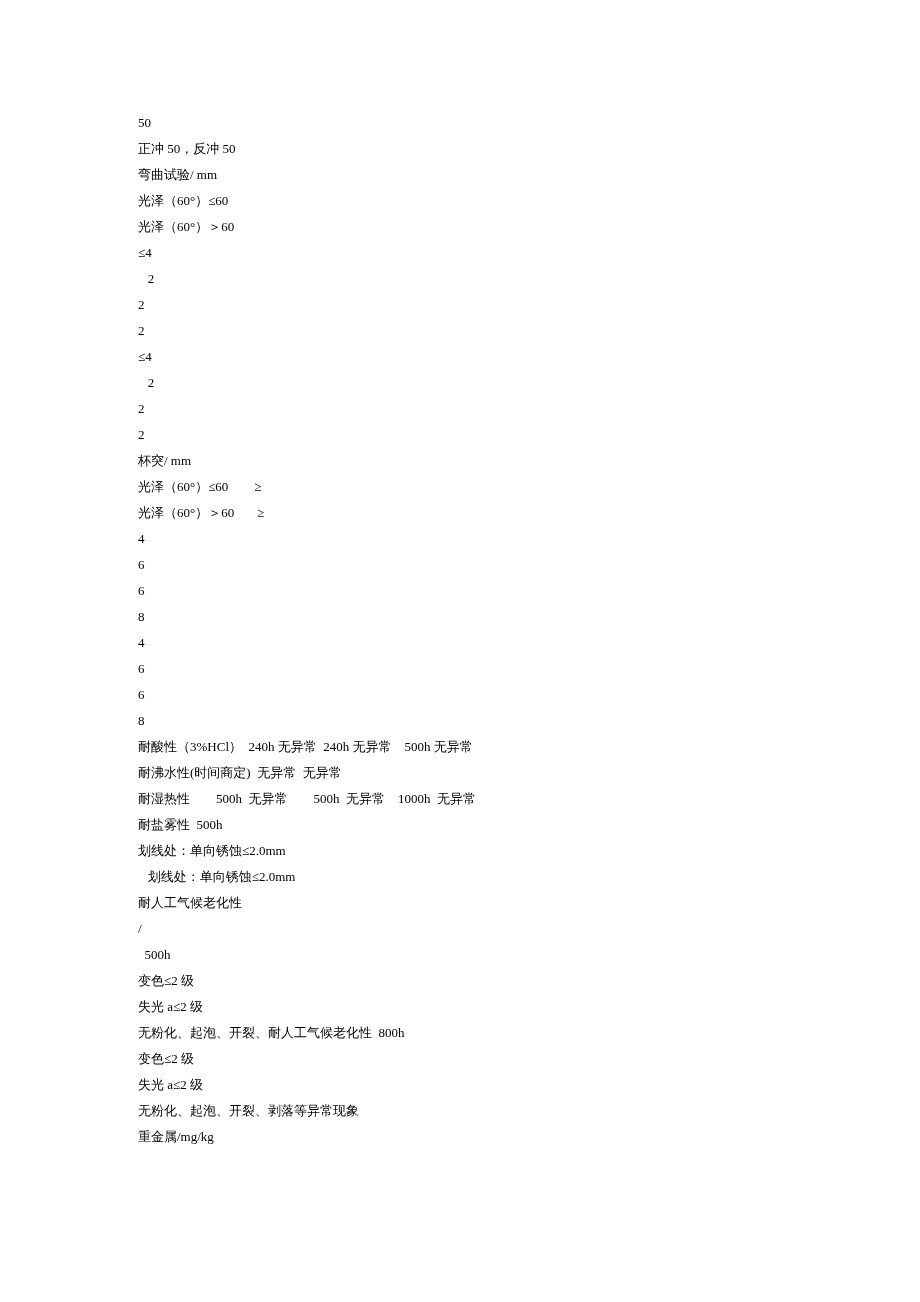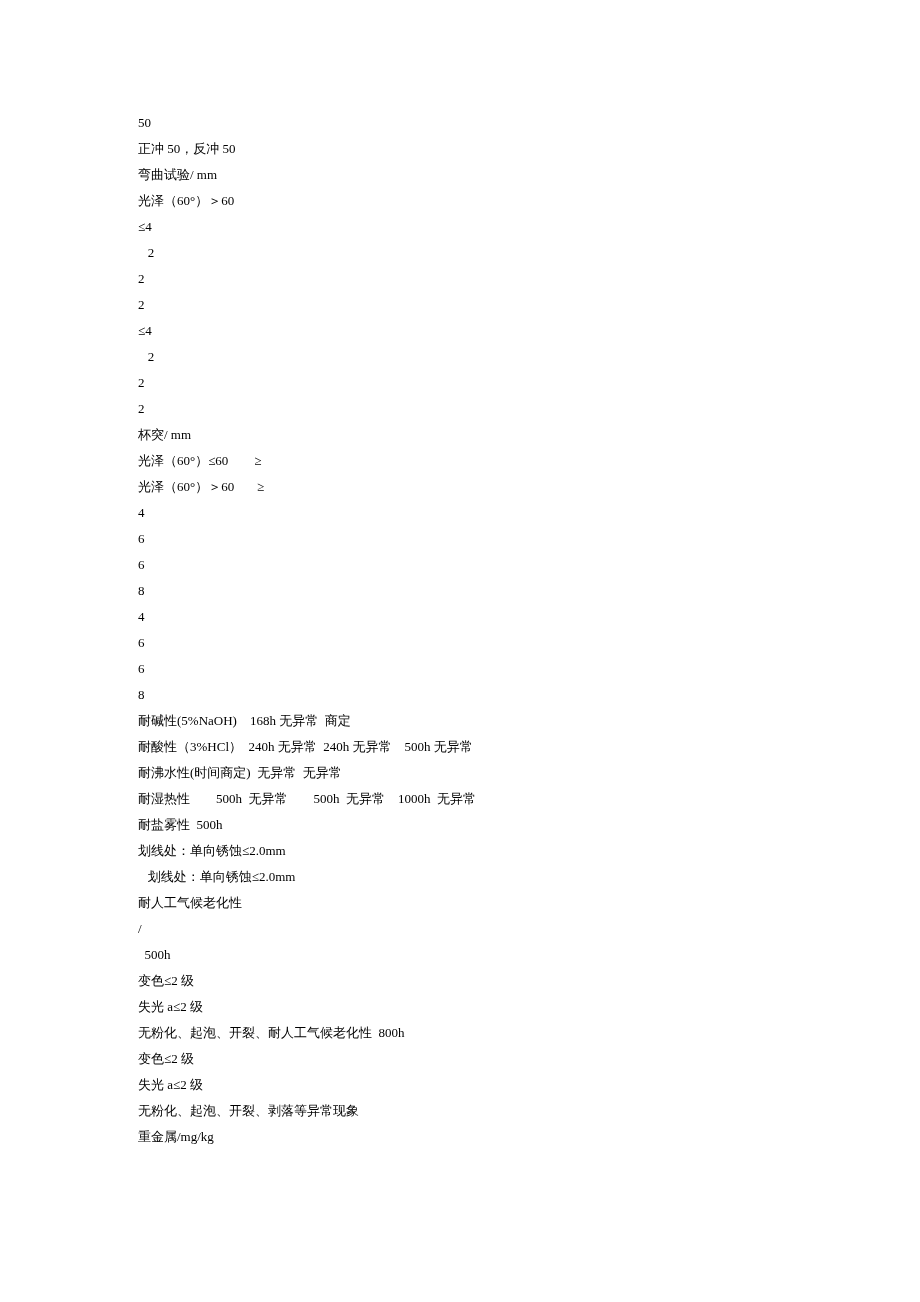--- a/index.html
+++ b/index.html
@@ -21,41 +21,41 @@
     white-space: pre;
   }
 </style>
 </head>
 <body>
 
 <div class="page">
   <div class="line">50</div>
   <div class="line">正冲 50，反冲 50</div>
   <div class="line">弯曲试验/ mm</div>
+  <div class="line">光泽（60°）≤60</div>
   <div class="line">光泽（60°）＞60</div>
   <div class="line">≤4</div>
   <div class="line">   2</div>
   <div class="line">2</div>
   <div class="line">2</div>
   <div class="line">≤4</div>
   <div class="line">   2</div>
   <div class="line">2</div>
   <div class="line">2</div>
   <div class="line">杯突/ mm</div>
   <div class="line">光泽（60°）≤60        ≥</div>
   <div class="line">光泽（60°）＞60       ≥</div>
   <div class="line">4</div>
   <div class="line">6</div>
   <div class="line">6</div>
   <div class="line">8</div>
   <div class="line">4</div>
   <div class="line">6</div>
   <div class="line">6</div>
   <div class="line">8</div>
-  <div class="line">耐碱性(5%NaOH)    168h 无异常  商定</div>
   <div class="line">耐酸性（3%HCl）  240h 无异常  240h 无异常    500h 无异常</div>
   <div class="line">耐沸水性(时间商定)  无异常  无异常</div>
   <div class="line">耐湿热性        500h  无异常        500h  无异常    1000h  无异常</div>
   <div class="line">耐盐雾性  500h</div>
   <div class="line">划线处：单向锈蚀≤2.0mm</div>
   <div class="line">   划线处：单向锈蚀≤2.0mm</div>
   <div class="line">耐人工气候老化性</div>
   <div class="line">/</div>
   <div class="line">  500h</div>
   <div class="line">变色≤2 级</div>

